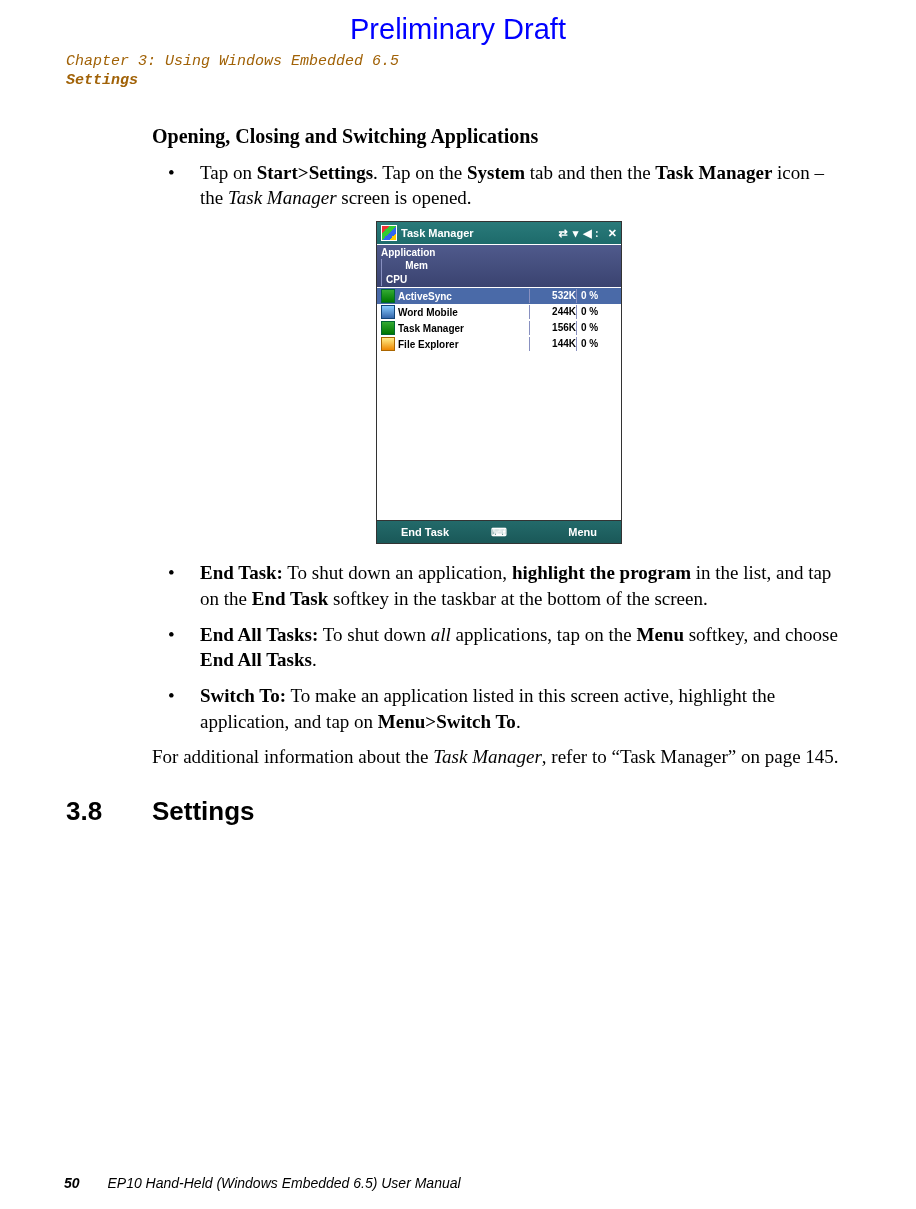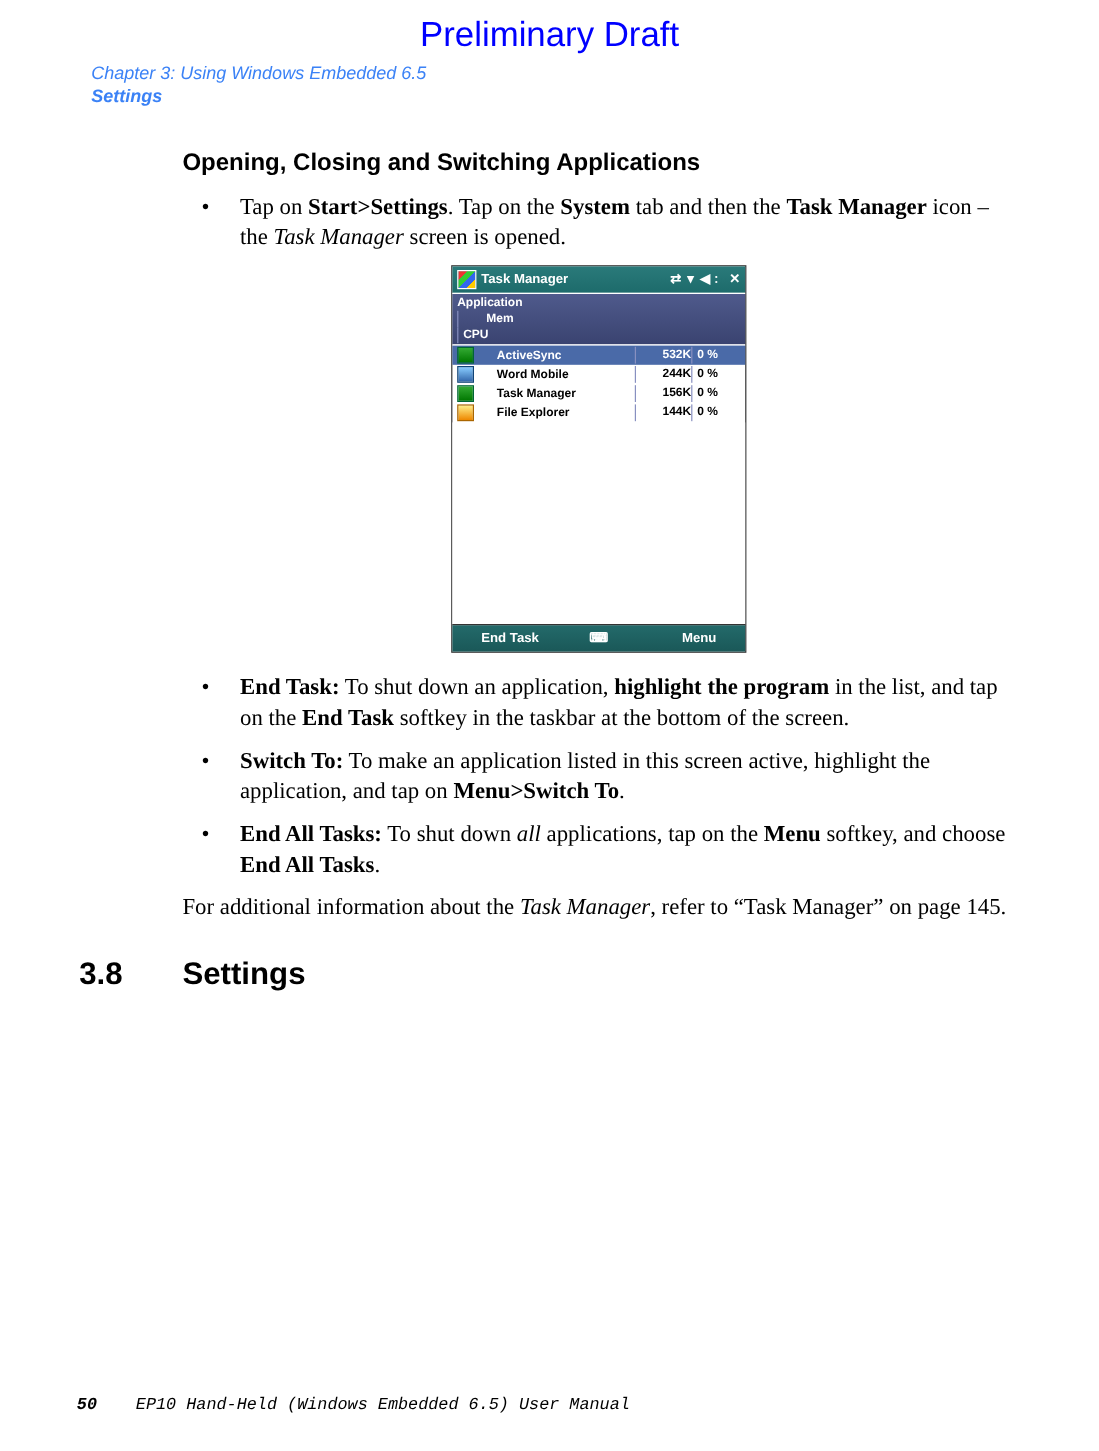--- a/index.html
+++ b/index.html
@@ -21,30 +21,30 @@
   }
   .prelim {
     font-family: "Trebuchet MS", Arial, sans-serif;
     font-size: 29px;
     color: #0000ff;
     text-align: center;
     margin-top: -30px;
     margin-bottom: 4px;
   }
   .chapinfo {
-    font-family: Liberation Sans, sans-serif;
+    font-family: Liberation Mono, monospace;
     font-size: 15px;
     font-style: italic;
-    color: #3b82f6;
-    margin-left: 12px;
+    color: #a16207;
+    margin-left: 2px;
     line-height: 1.25;
   }
   .chapinfo .settings { font-weight: bold; }
   .heading3 {
-     font-family: Liberation Sans, sans-serif;
+     font-family: Liberation Serif, serif;
      font-weight: bold;
      font-size: 20px;
      margin-top: 32px;
      margin-left: 88px;
      margin-bottom: 10px;
   }
   .content {
      margin-left: 88px;
      margin-right: 6px;
   }
@@ -83,38 +83,38 @@
   .hdrrow {
     display: flex; background: linear-gradient(#4f5a8c,#3a4370); color: #fff;
     font-weight: bold; font-size: 10px; padding: 1px 4px;
     border-top: 1px solid #fff; border-bottom: 1px solid #fff; flex-direction: column;
   }
   .col-app { flex: 1; }
   .col-mem { width: 42px; text-align: right; border-left:1px solid #8890c0; padding-left:4px;}
   .col-cpu { width: 36px; text-align: left; border-left:1px solid #8890c0; padding-left:4px;}
   .row { display:flex; padding: 1px 4px; font-weight:bold; font-size:10px; }
   .row.sel { background:#4a6aa8; color:#fff; }
-  .row .col-app { display:flex; align-items:center; gap:19px; }
+  .row .col-app { display:flex; align-items:center; gap:3px; }
   .ic { width:12px; height:12px; display:inline-block; border:1px solid #777; background:#ffeecc; }
   .ic.green { background:linear-gradient(#3a3,#070); border-color:#063; }
   .ic.blue { background:linear-gradient(#8cf,#36a); border-color:#147; }
   .ic.orange { background:linear-gradient(#fe8,#e80); border-color:#a60; }
   .whitearea { height: 168px; background:#fff; }
   .softkeys {
     display:flex; align-items:center; justify-content:space-between;
     background: linear-gradient(#236a6a,#1a5858); color:#fff;
     font-weight:bold; font-size:11px; padding:2px 24px; height:18px;
     border-top:1px solid #333;
     position:relative;
   }
   .softkeys .center-ic { position:absolute; left:50%; transform:translateX(-50%); font-size:11px;}
 
   .footer {
-    position: absolute; left: 22px; bottom: 28px;
-    font-family: Liberation Mono, monospace; font-size: 14px; font-style: italic; color:#000;
+    position: absolute; left: 22px; bottom: 16px;
+    font-family: Liberation Sans, sans-serif; font-size: 14px; font-style: italic; color:#000;
   }
   .footer .pg { font-weight: bold; font-style: italic; margin-right: 24px; }
 </style>
 </head>
 <body>
 
 <div class="page">
 
   <div class="prelim">Preliminary Draft</div>
 
@@ -193,24 +193,24 @@
         </div>
       </div>
     </div>
 
 
     <ul class="bullets">
       <li>
         <b>End Task:</b><span> To shut down an application, </span><b>highlight the program</b><span> in the list, and tap on the </span><b>End Task</b><span> softkey in the taskbar at the bottom of the screen.</span>
       </li>
       <li>
+        <b>End All Tasks:</b><span> To shut down </span><i>all</i><span> applications, tap on the </span><b>Menu</b><span> softkey, and choose </span><b>End All Tasks</b><span>.</span>
+      </li>
+      <li>
         <b>Switch To:</b><span> To make an application listed in this screen active, highlight the application, and tap on </span><b>Menu&gt;Switch To</b><span>.</span>
-      </li>
-      <li>
-        <b>End All Tasks:</b><span> To shut down </span><i>all</i><span> applications, tap on the </span><b>Menu</b><span> softkey, and choose </span><b>End All Tasks</b><span>.</span>
       </li>
     </ul>
 
     <div class="para">
       <span>For additional information about the </span><i>Task Manager</i><span>, refer to “Task Manager” on page 145.</span>
     </div>
   </div>
 
   <div class="sec-row">
     <div class="sec-num">3.8</div>

